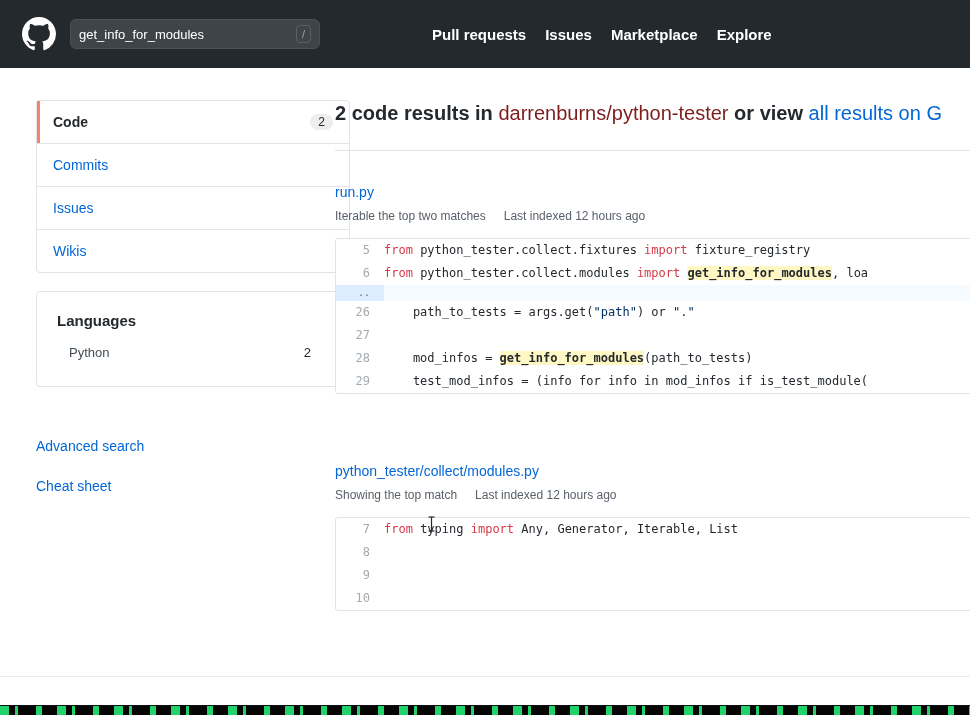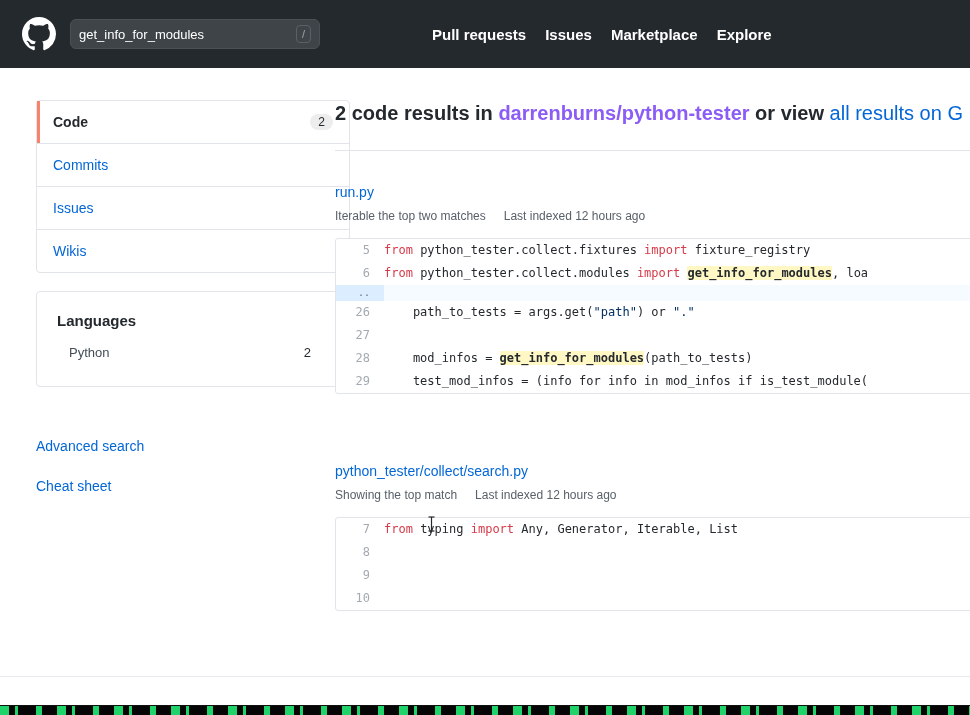--- a/index.html
+++ b/index.html
@@ -85,21 +85,21 @@
   }
   .lang-count { color: #24292e; }
   .sidebar-links { margin-top: 51px; display: flex; gap: 24px; flex-direction: column; }
   .side-link { color: #0366d6; font-size: 14px; text-decoration: none; cursor: pointer; white-space: nowrap; }
 
   
   .main { position: absolute; left: 335px; top: 102px; width: 700px; }
   .results-heading { font-size: 20px; white-space: nowrap; }
   .results-heading .bold { font-weight: 700; color: #24292e; }
   .results-heading a { text-decoration: none; cursor: pointer; }
-  .repo-link { color: #8b5cf6; font-weight: 700; }
+  .repo-link { color: #7f1d1d; font-weight: 400; }
   .all-link { color: #0366d6; font-weight: 400; }
   .heading-divider { border: none; border-top: 1px solid #e1e4e8; margin-top: 25px; }
 
   .result { margin-top: 32px; }
   .result:not(:first-child) { margin-top: 68px; }
   .file-link { display: inline-block; color: #0366d6; font-size: 14px; text-decoration: none; cursor: pointer; }
   .meta { margin-top: 8px; font-size: 12px; color: #586069; }
   .meta-indexed { margin-left: 18px; }
 
   .code-block {
@@ -224,21 +224,21 @@
           </div>
           <div class="code-row">
             <span class="ln">28</span>
             <span class="code"><span>    mod_infos = </span><span class="tok-hl">get_info_for_modules</span><span>(path_to_tests)</span></span>
           </div>
           <div class="code-row">
             <span class="ln">29</span>
             <span class="code"><span>    test_mod_infos = (info for info in mod_infos if is_test_module(</span></span>
           </div>
         </div></div>
-      <div class="result"><a class="file-link">python_tester/collect/search.py</a><div class="meta"><span>Showing the top match</span><span class="meta-indexed">Last indexed 12 hours ago</span></div><div class="code-block">
+      <div class="result"><a class="file-link">python_tester/collect/modules.py</a><div class="meta"><span>Showing the top match</span><span class="meta-indexed">Last indexed 12 hours ago</span></div><div class="code-block">
           <div class="code-row">
             <span class="ln">7</span>
             <span class="code"><span class="tok-kw">from</span><span> typing </span><span class="tok-kw">import</span><span> Any, Generator, Iterable, List</span></span>
           </div>
           <div class="code-row">
             <span class="ln">8</span>
             <span class="code"></span>
           </div>
           <div class="code-row">
             <span class="ln">9</span>

